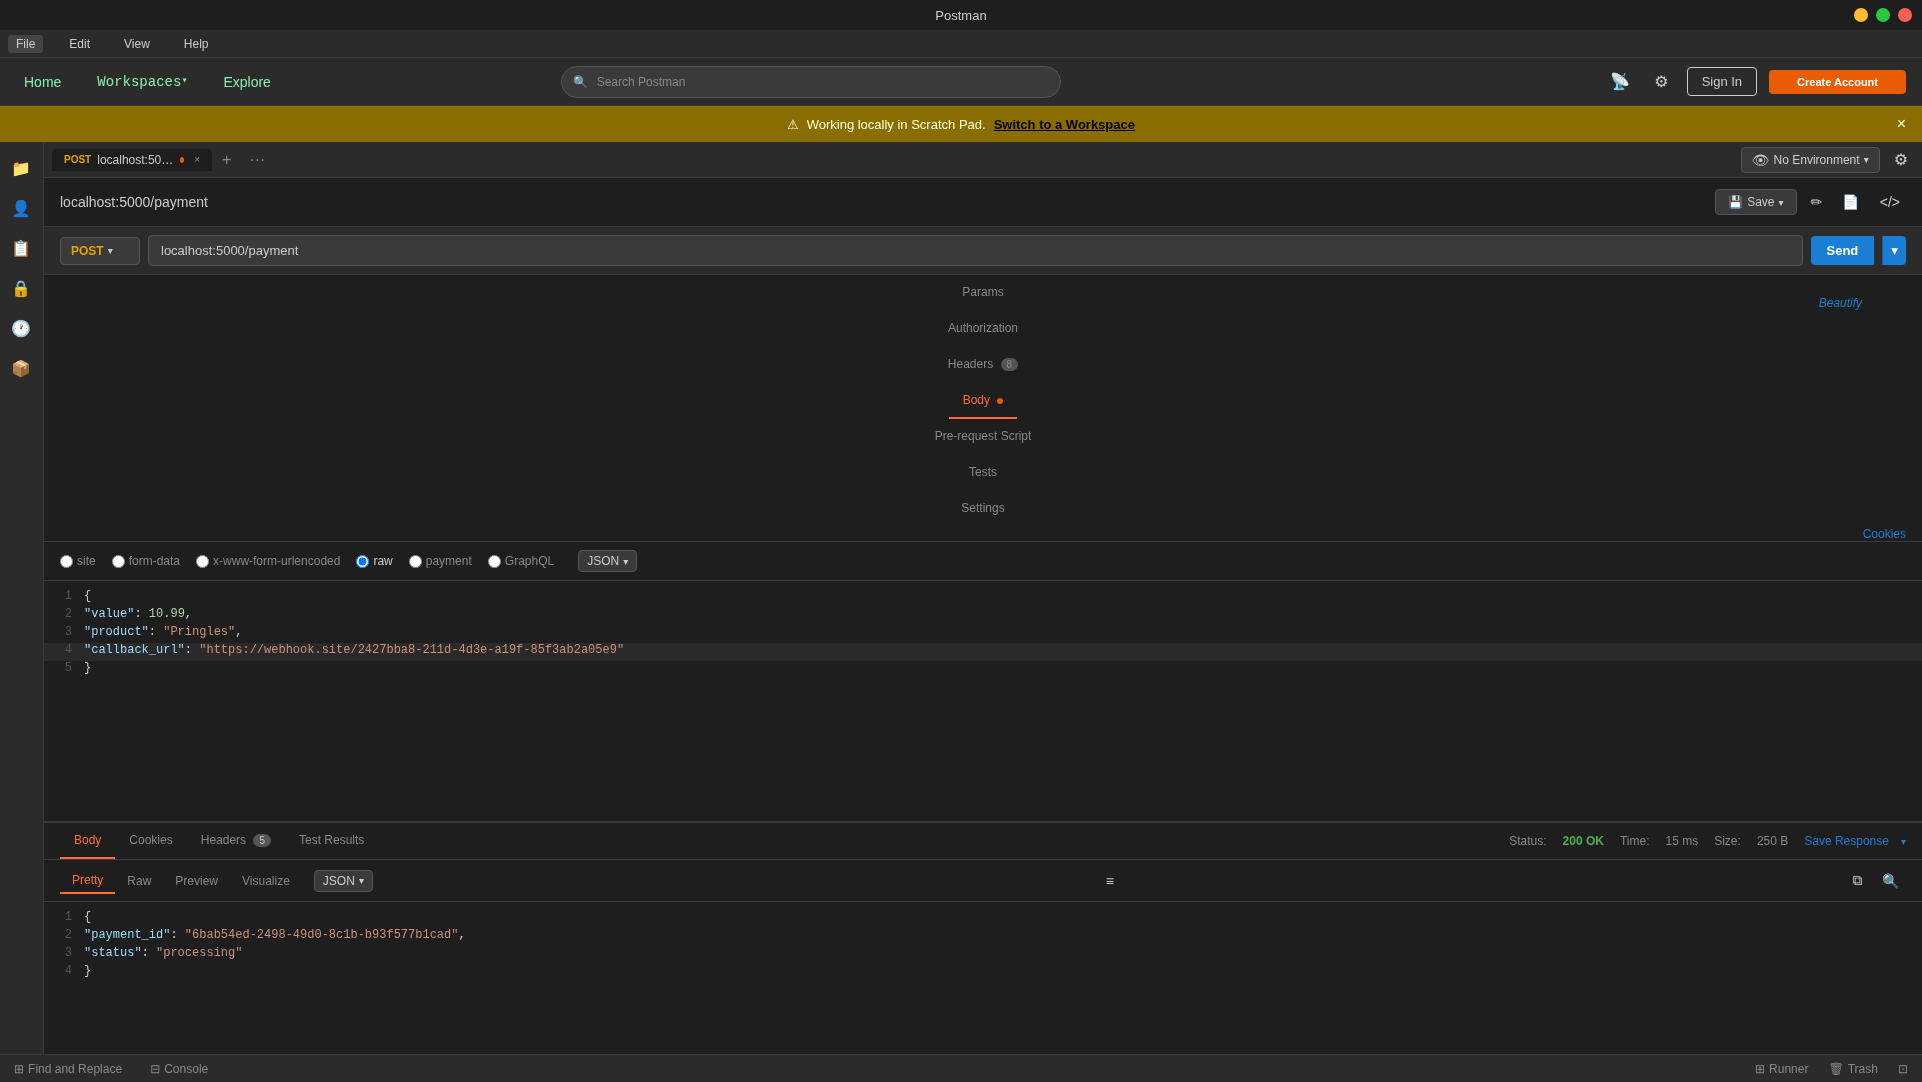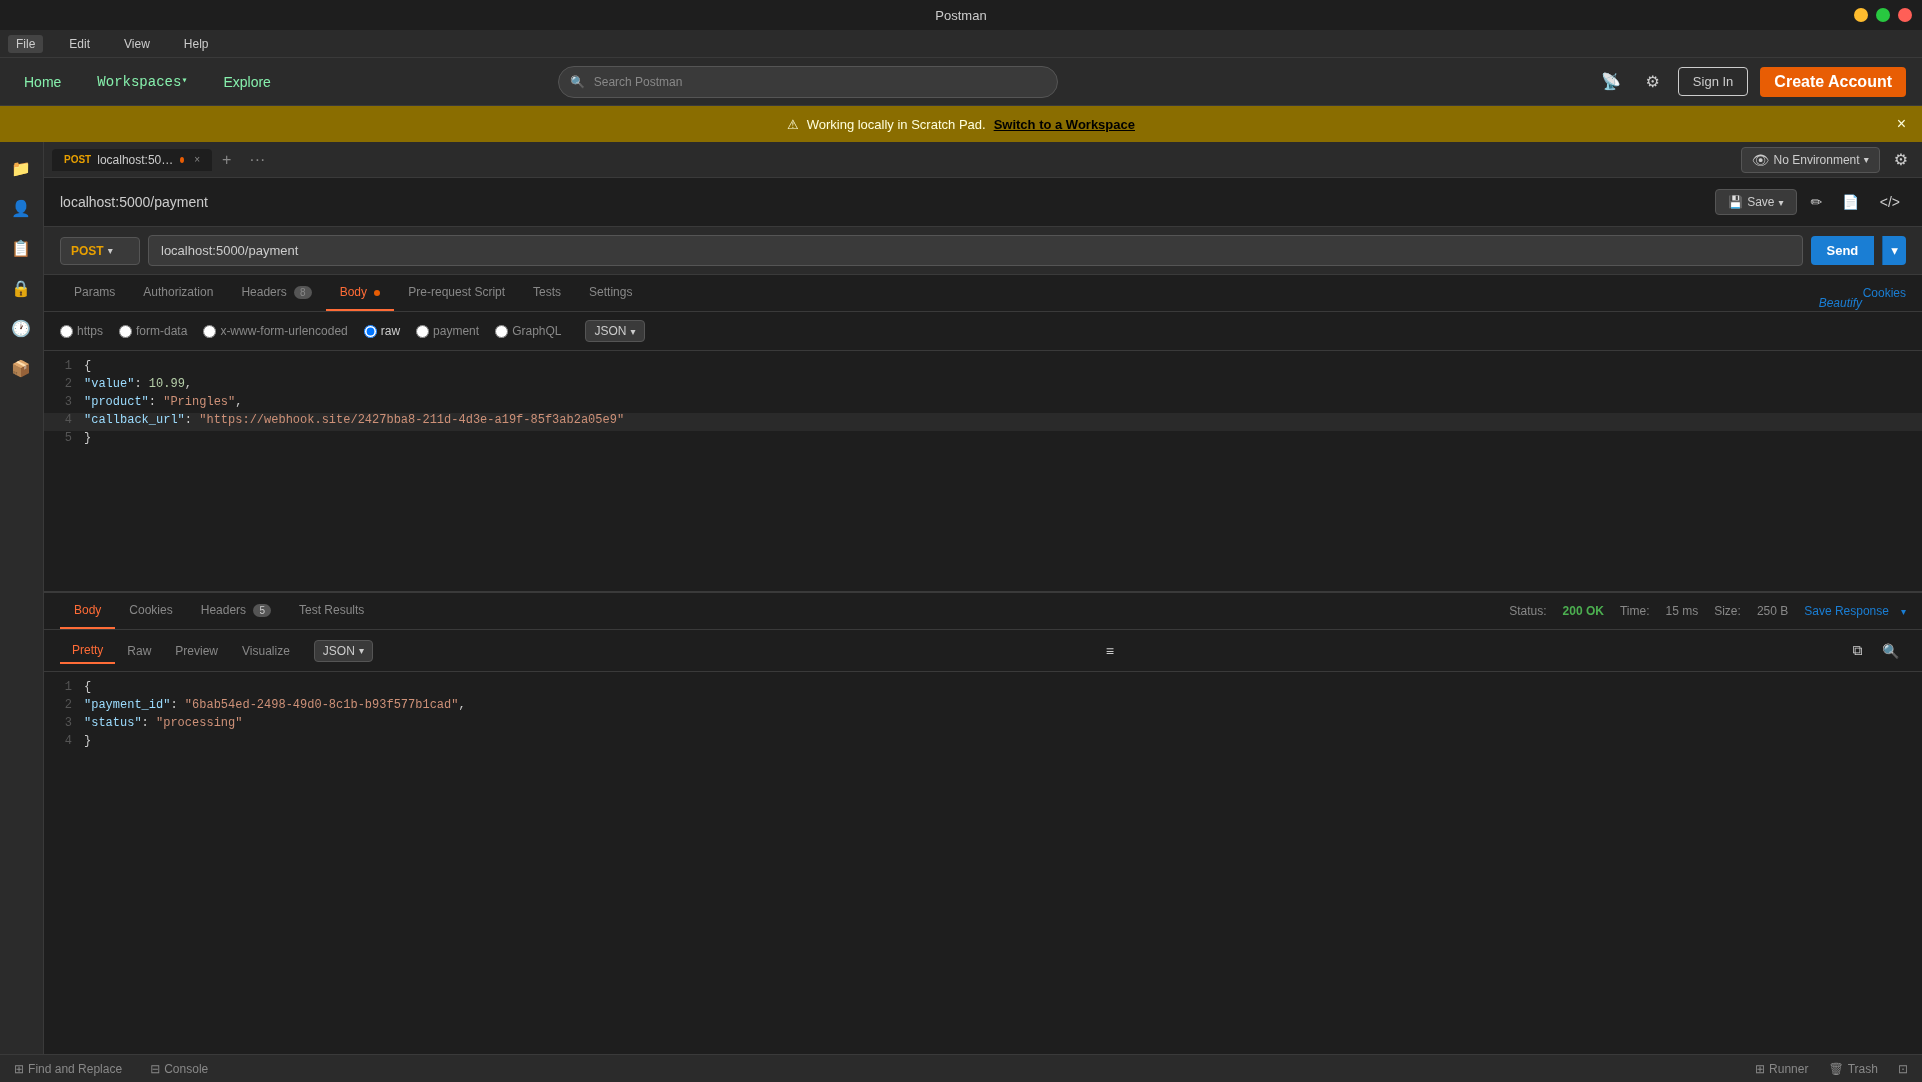--- a/index.html
+++ b/index.html
@@ -19,21 +19,21 @@
     .menu-item:hover, .menu-item.active { background: #444; }
 
     
     #topnav { background: #2b2b2b; height: 48px; display: flex; align-items: center; padding: 0 16px; gap: 20px; border-bottom: 1px solid #3a3a3a; }
     .nav-link { color: #86efac; font-size: 14px; cursor: pointer; padding: 4px 8px; border-radius: 4px; }
     .nav-link.workspaces { display: flex; gap: 0; font-family: Liberation Mono, monospace; }
     #search-bar { flex: 1; max-width: 500px; margin: 0 auto; background: #3a3a3a; border: 1px solid #555; border-radius: 20px; height: 32px; display: flex; align-items: center; padding: 0 12px; gap: 8px; cursor: text; color: #888; }
     .nav-actions { margin-left: auto; display: flex; align-items: center; gap: 12px; }
     .nav-icon-btn { background: none; border: none; color: #ccc; cursor: pointer; padding: 6px; border-radius: 4px; font-size: 16px; }
     #signin-btn { background: none; border: 1px solid #ccc; color: #ccc; padding: 6px 14px; border-radius: 4px; cursor: pointer; font-size: 13px; }
-    #create-account-btn { background: #e85d04; border: none; color: #fff; padding: 6px 14px; border-radius: 4px; cursor: pointer; font-size: 16px; font-weight: 600; }
+    #create-account-btn { background: #e85d04; border: none; color: #fff; padding: 6px 28px; border-radius: 4px; cursor: pointer; font-size: 11px; font-weight: 600; }
 
     
     #banner { background: #8a6d00; height: 36px; display: flex; align-items: center; justify-content: center; gap: 8px; color: #ffd; font-size: 13px; position: relative; }
     #banner-close { position: absolute; right: 16px; cursor: pointer; font-size: 16px; color: #ffd; background: none; border: none; }
 
     
     #main { display: flex; height: calc(1082px - 30px - 28px - 48px - 36px); }
 
     
     #sidebar { width: 44px; background: #2b2b2b; border-right: 1px solid #3a3a3a; display: flex; flex-direction: column; align-items: center; padding: 8px 0; gap: 4px; }
@@ -63,21 +63,21 @@
     .icon-btn { background: none; border: none; color: #ccc; cursor: pointer; font-size: 14px; padding: 6px; border-radius: 4px; }
 
     
     #url-bar { display: flex; align-items: center; gap: 0; background: #2b2b2b; border-bottom: 1px solid #3a3a3a; padding: 8px 16px; gap: 8px; }
     #method-select { background: #3a3a3a; border: 1px solid #555; color: #ccc; padding: 6px 10px; border-radius: 4px; cursor: pointer; font-size: 12px; display: flex; align-items: center; gap: 4px; min-width: 80px; }
     #url-input { flex: 1; background: #3a3a3a; border: 1px solid #555; color: #ccc; padding: 7px 12px; border-radius: 4px; font-size: 13px; outline: none; }
     #send-btn { background: #1a7ed4; border: none; color: #fff; padding: 7px 16px; border-radius: 4px 0 0 4px; cursor: pointer; font-size: 13px; font-weight: 700; }
     #send-dropdown { background: #1a7ed4; border: none; border-left: 1px solid #1560a0; color: #fff; padding: 7px 8px; border-radius: 0 4px 4px 0; cursor: pointer; }
 
     
-    #req-tabs { display: flex; align-items: center; padding: 0 16px; background: #1e1e1e; border-bottom: 1px solid #3a3a3a; gap: 0; position: relative; }
+    #req-tabs { display: flex; align-items: center; padding: 0 16px; background: #1e1e1e; border-bottom: 1px solid #3a3a3a; gap: 0; position: relative; flex-direction: column; }
     .req-tab { padding: 10px 14px; cursor: pointer; color: #888; font-size: 12px; border-bottom: 2px solid transparent; }
     .req-tab.active { color: #ff6c37; border-bottom: 2px solid #ff6c37; }
     .req-tab .badge { background: #555; border-radius: 10px; padding: 1px 6px; font-size: 10px; margin-left: 4px; }
     #cookies-btn { margin-left: auto; color: #1a7ed4; cursor: pointer; font-size: 12px; }
     #beautify-btn { position: absolute; right: 60px; color: #1a7ed4; cursor: pointer; font-size: 12px; top: 21px; font-style: italic; }
 
     
     #body-options { display: flex; align-items: center; padding: 8px 16px; background: #1e1e1e; border-bottom: 1px solid #3a3a3a; gap: 16px; }
     .radio-option { display: flex; align-items: center; gap: 4px; cursor: pointer; color: #888; font-size: 12px; }
     .radio-option input { cursor: pointer; }
@@ -242,21 +242,21 @@
       <span class="req-tab">Pre-request Script</span>
       <span class="req-tab">Tests</span>
       <span class="req-tab">Settings</span>
       <span id="beautify-btn">Beautify</span>
       <span id="cookies-btn">Cookies</span>
     </div>
 
     <div id="body-options">
       <label class="radio-option">
         <input type="radio" name="body" style=""> 
-          <span>https</span>
+          <span>site</span>
       </label>
       <label class="radio-option">
         <input type="radio" name="body" style=""> 
           <span>form-data</span>
       </label>
       <label class="radio-option">
         <input type="radio" name="body" style=""> 
           <span>x-www-form-urlencoded</span>
       </label>
       <label class="radio-option active">

